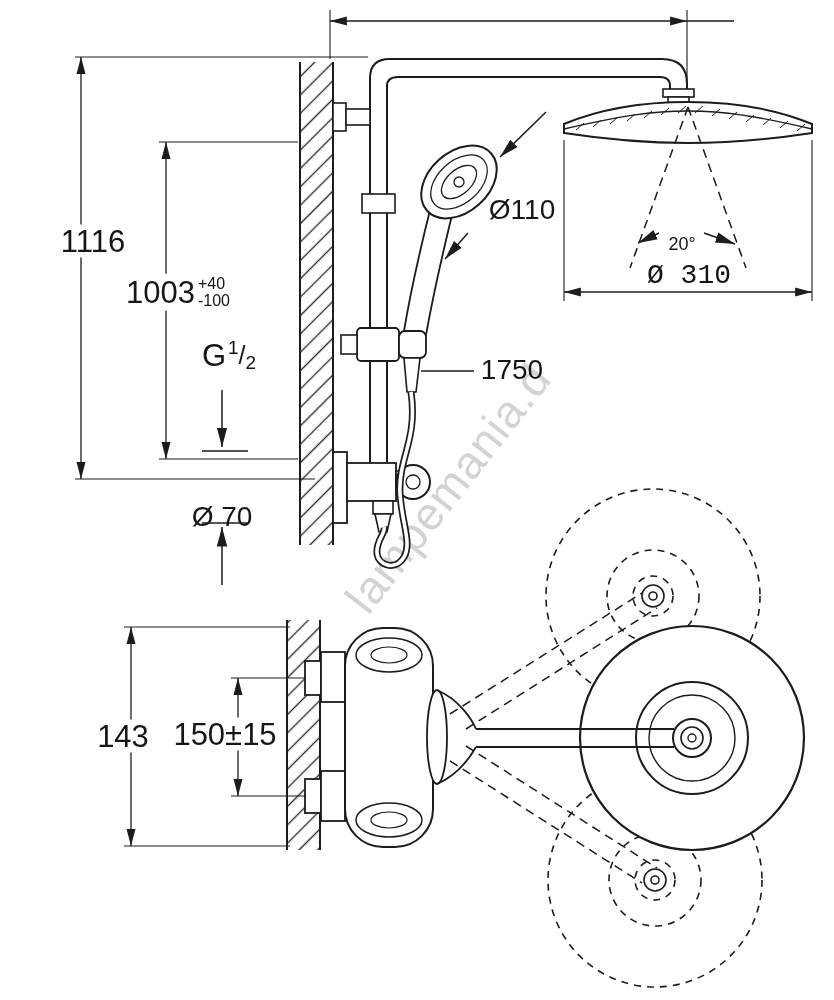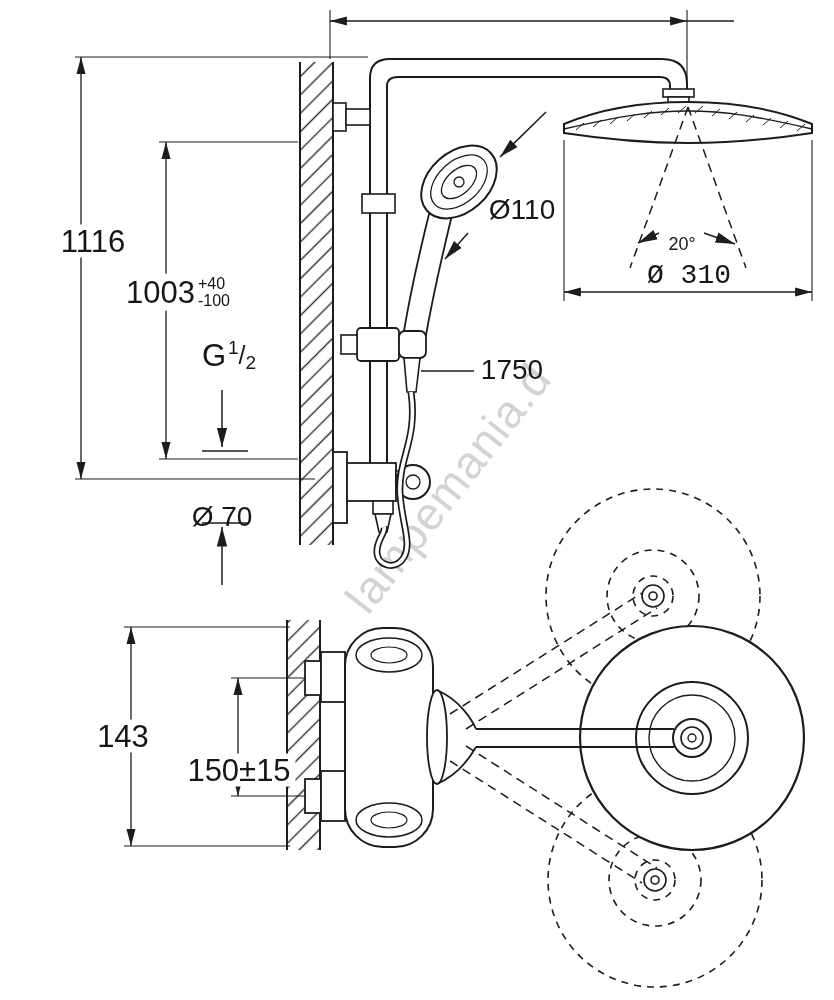--- a/index.html
+++ b/index.html
@@ -229,15 +229,15 @@
   <div class="lbl" style="left:522px;top:210px;">Ø110</div>
 
   <div class="lbl f26" style="left:682px;top:236px;">20°</div>
 
   <div class="lbl" style="left:689px;top:276px;font-family:Liberation Mono, monospace;">Ø 310</div>
 
   <div class="lbl" style="left:512px;top:370px;">1750</div>
 
   <div class="lbl bg f31" style="left:123px;top:736px;">143</div>
 
-  <div class="lbl bg f31" style="left:239px;top:734px;margin-top:36px;">150±15</div>
+  <div class="lbl bg f31" style="left:225px;top:734px;">150±15</div>
 
 </div>
 
 </body></html>

